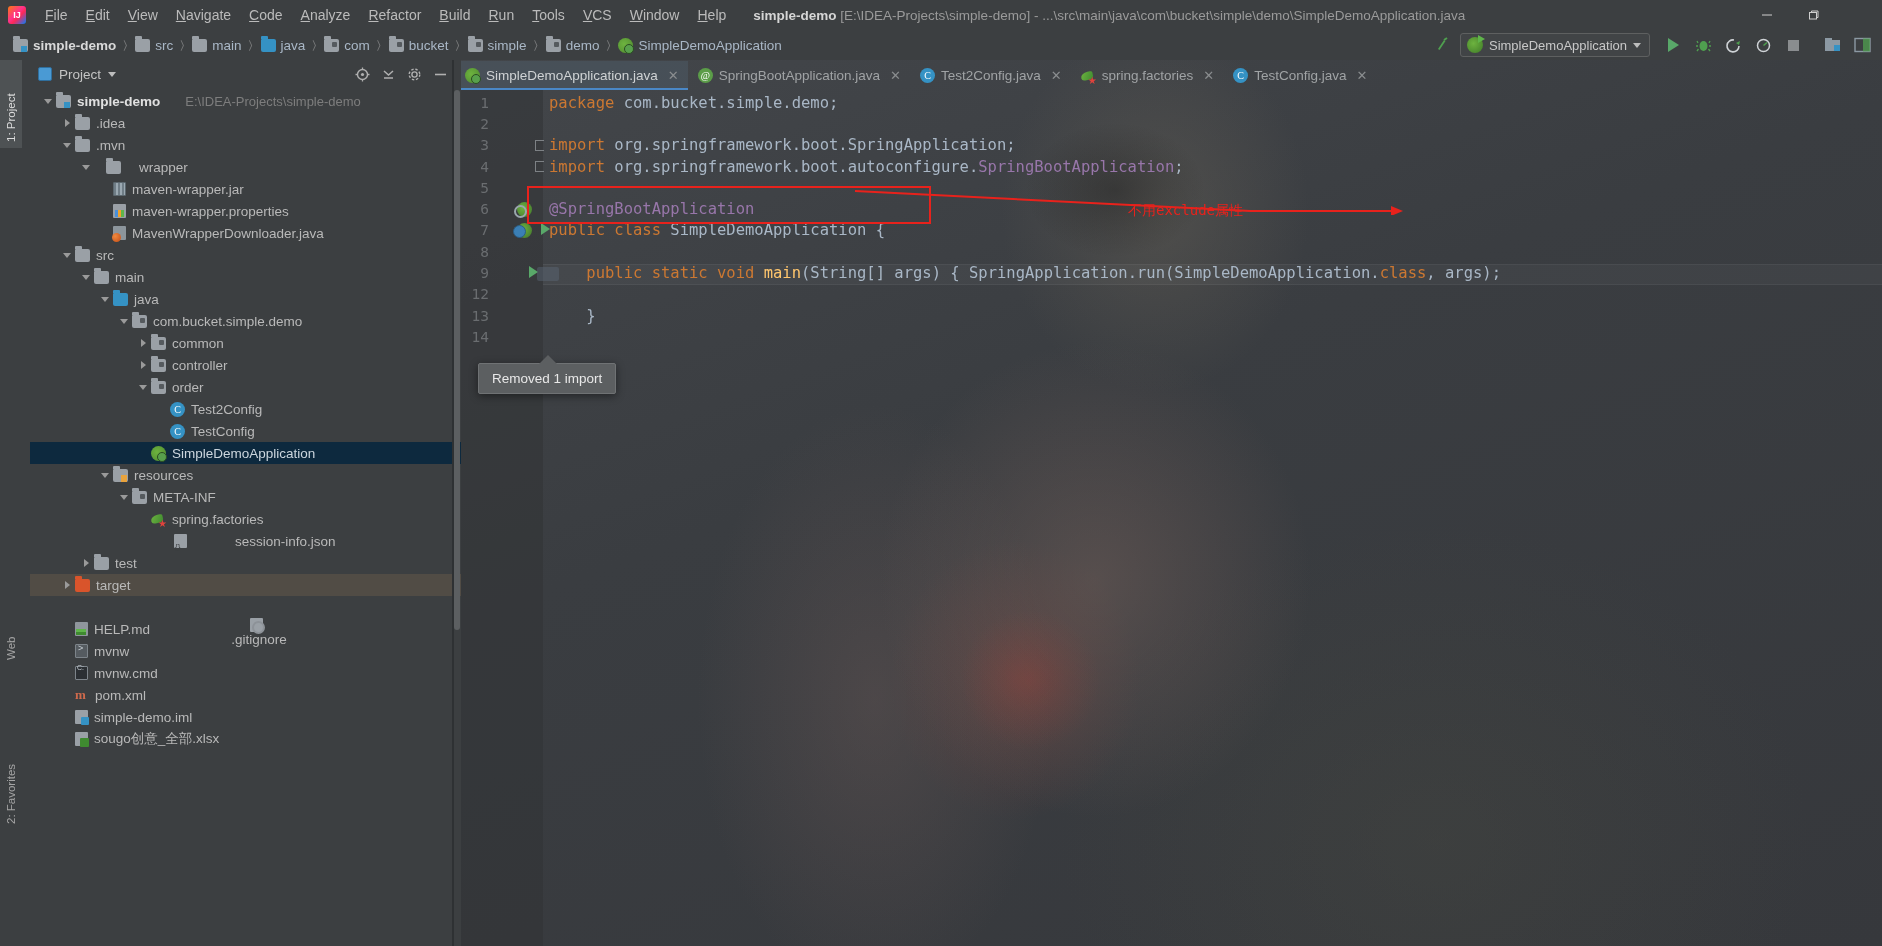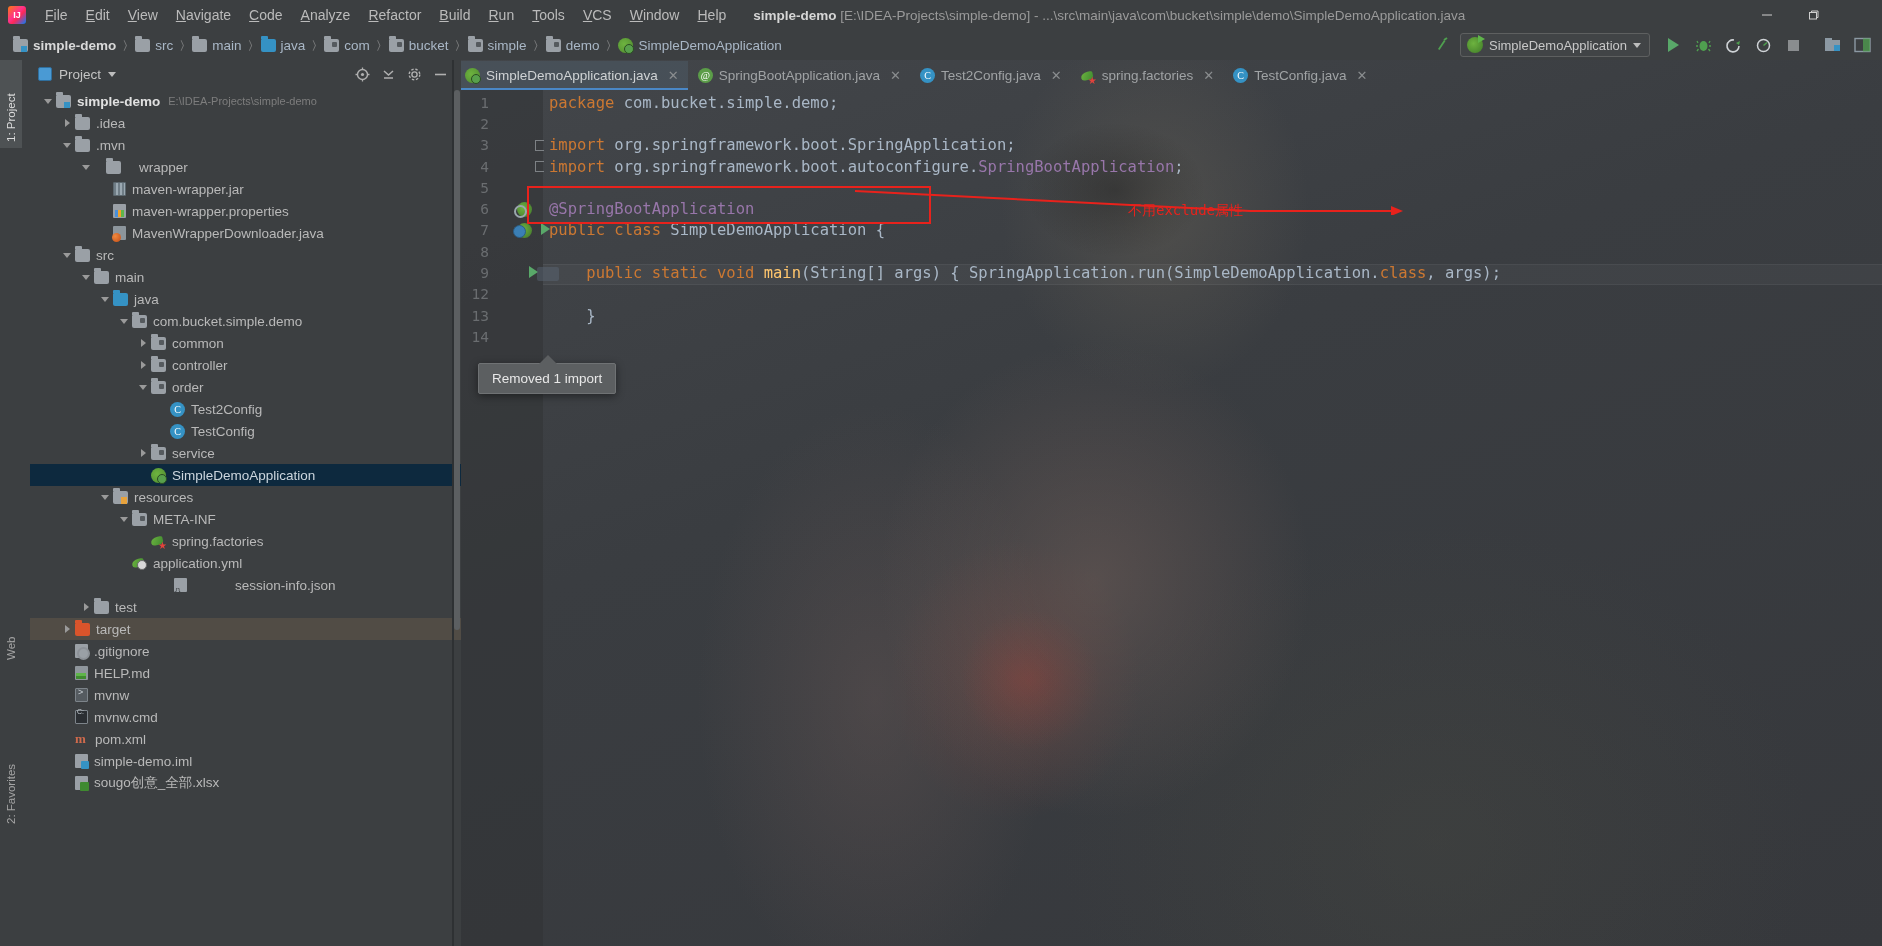--- a/index.html
+++ b/index.html
@@ -186,21 +186,21 @@
   }
   .trow.selected { background: #0d293e; color: #ccd6de; }
   .trow.hl { background: rgba(120,100,78,0.35); }
   .twist {
     width: 16px; height: 22px; display: flex; align-items: center; justify-content: center; flex: none;
   }
   .twist i { display: block; width: 0; height: 0; }
   .twist.right i { border-left: 5px solid #9a9a9a; border-top: 4px solid transparent; border-bottom: 4px solid transparent; }
   .twist.down i { border-top: 5px solid #9a9a9a; border-left: 4px solid transparent; border-right: 4px solid transparent; }
   .trow .tlbl { margin-left: 6px; }
-  .trow .tsub { margin-left: 8px; color: #7d7d7d; font-size: 11px; }
+  .trow .tsub { margin-left: 25px; color: #7d7d7d; font-size: 13px; }
   .trow.root .tlbl { color: #e0e0e0; font-weight: bold; }
 
   .jar-icon {
     width: 13px; height: 14px; background: #7e8a92; border-radius: 1px;
     background-image: repeating-linear-gradient(90deg, #6f7d86 0 2px, #9aa8b1 2px 4px);
     border: 1px solid #5c686f;
   }
   .props-icon {
     width: 13px; height: 14px; background: #9aa0a6; border-radius: 1px; position: relative; overflow: hidden;
   }
@@ -703,27 +703,20 @@
         <div class="trow" style="padding-left: 124px;">
           <span class="twist"></span>
           <span class="cls-icon" style="flex: 0 0 auto; display: inline-block;">C</span>
           <span class="tlbl">Test2Config</span>
         </div>
         <div class="trow" style="padding-left: 124px;">
           <span class="twist"></span>
           <span class="cls-icon" style="flex: 0 0 auto; display: inline-block;">C</span>
           <span class="tlbl">TestConfig</span>
         </div>
-        <div class="trow" style="padding-left: 105px;">
-          <span class="twist right">
-            <i></i>
-          </span>
-          <span class="ficon pkg" style="flex: 0 0 auto; display: inline-block;"></span>
-          <span class="tlbl">service</span>
-        </div>
         <div class="trow selected" style="padding-left: 105px;">
           <span class="twist"></span>
           <span class="spring-icon" style="flex: 0 0 auto; display: inline-block;"></span>
           <span class="tlbl">SimpleDemoApplication</span>
         </div>
         <div class="trow" style="padding-left: 67px;">
           <span class="twist down">
             <i></i>
           </span>
           <span class="ficon res" style="flex: 0 0 auto; display: inline-block;"></span>
@@ -734,45 +727,40 @@
             <i></i>
           </span>
           <span class="ficon pkg" style="flex: 0 0 auto; display: inline-block;"></span>
           <span class="tlbl">META-INF</span>
         </div>
         <div class="trow" style="padding-left: 105px;">
           <span class="twist"></span>
           <span class="factories-icon" style="flex: 0 0 auto; display: inline-block;"></span>
           <span class="tlbl">spring.factories</span>
         </div>
-        <div class="trow" style="padding-left: 86px;">
-          <span class="twist"></span>
-          <span class="yml-icon" style="flex: 0 0 auto; display: inline-block;"></span>
-          <span class="tlbl">application.yml</span>
-        </div>
         <div class="trow" style="padding-left: 86px; gap: 42px;">
           <span class="twist"></span>
           <span class="json-icon" style="flex: 0 0 auto; display: inline-block;"></span>
           <span class="tlbl">session-info.json</span>
         </div>
         <div class="trow" style="padding-left: 48px;">
           <span class="twist right">
             <i></i>
           </span>
           <span class="ficon" style="flex: 0 0 auto; display: inline-block;"></span>
           <span class="tlbl">test</span>
         </div>
         <div class="trow hl" style="padding-left: 29px;">
           <span class="twist right">
             <i></i>
           </span>
           <span class="ficon orange" style="flex: 0 0 auto; display: inline-block;"></span>
           <span class="tlbl">target</span>
         </div>
-        <div class="trow" style="padding-left: 29px;">
+        <div class="trow" style="padding-left: 29px; flex-direction: column;">
           <span class="twist"></span>
           <span class="gitignore-icon" style="flex: 0 0 auto; display: inline-block;"></span>
           <span class="tlbl">.gitignore</span>
         </div>
         <div class="trow" style="padding-left: 29px;">
           <span class="twist"></span>
           <span class="md-icon" style="flex: 0 0 auto; display: inline-block;"></span>
           <span class="tlbl">HELP.md</span>
         </div>
         <div class="trow" style="padding-left: 29px;">

